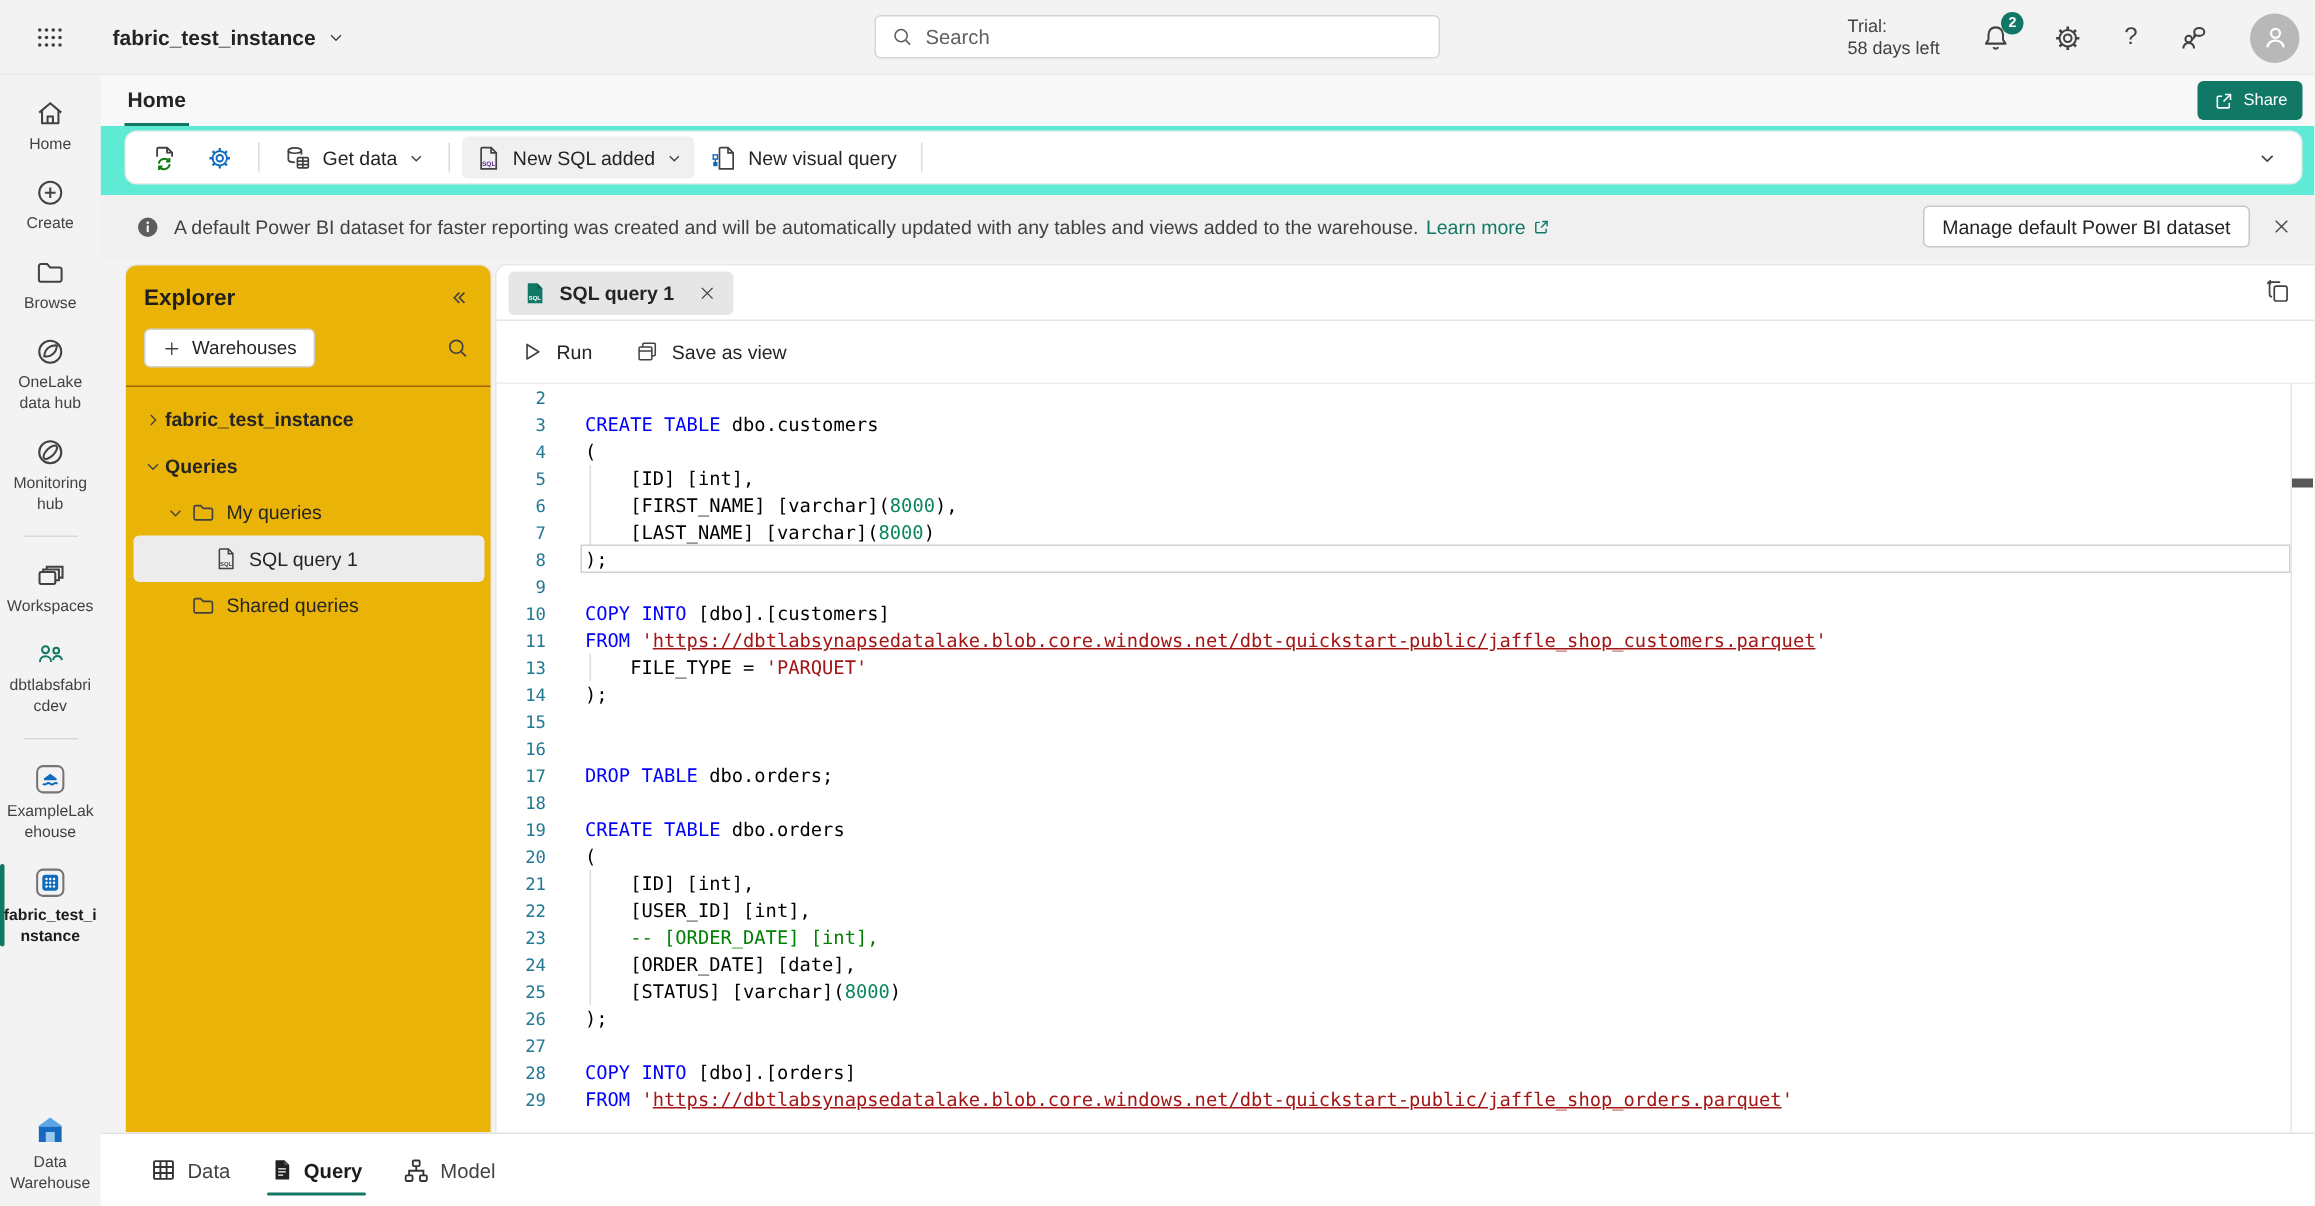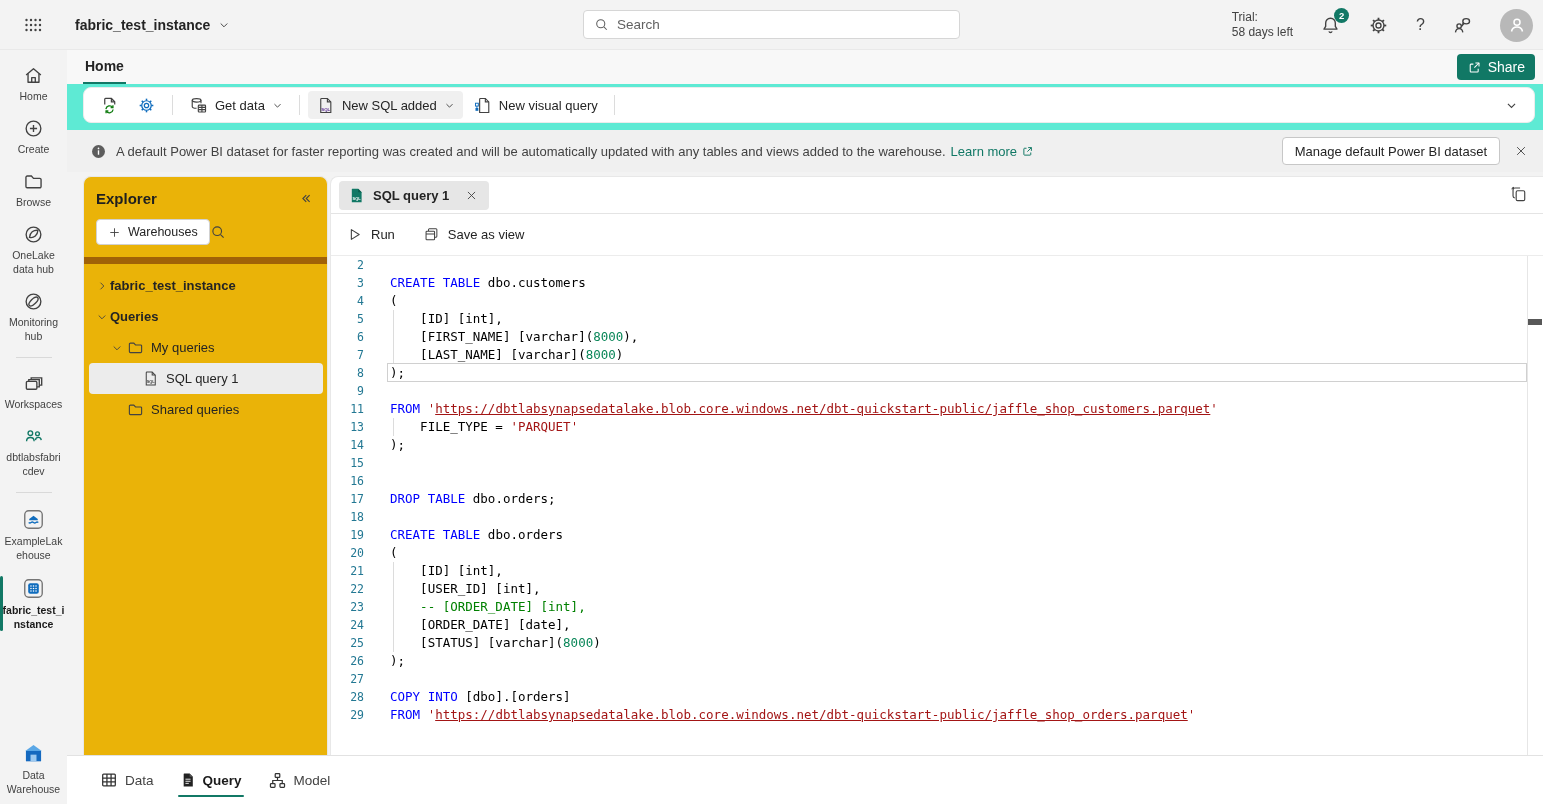--- a/index.html
+++ b/index.html
@@ -27,21 +27,21 @@
   .rail-item .icon { margin-bottom:3px; }
   .rail-lbl { font-size:10.5px; line-height:13px; color:#424242; text-align:center; }
   .rail-item.sel .rail-lbl { font-weight:700; color:#1b1b1b; }
   .rail-item.sel::before { content:''; position:absolute; left:0; top:2px; bottom:2px; width:3px; border-radius:2px; background:#117865; }
   .rail-div { width:36px; height:1px; background:#d9d9d9; margin:2px 0 12px; }
   .rail-bottom { margin-top:auto; margin-bottom:6px; }
 
   
   #ribbon { position:absolute; top:50px; left:67px; right:0; height:34px; background:#f8f8f8; display:flex; align-items:stretch; }
   .home-tab { margin-left:16px; display:flex; align-items:center; font-size:14px; font-weight:700; color:#242424; border-bottom:2.5px solid #117865; padding:0 2px; cursor:pointer; }
-  .share-btn { margin-left:auto; align-self:center; margin-right:8px; height:26px; background:#117865; color:#fff; border:none; border-radius:4px; display:flex; align-items:center; gap:6px; padding:0 10px; font-size:14px; font-family:inherit; cursor:pointer; }
+  .share-btn { margin-left:auto; align-self:center; margin-right:8px; height:26px; background:#117865; color:#fff; border:none; border-radius:4px; display:flex; align-items:center; gap:6px; padding:0 10px; font-size:11px; font-family:inherit; cursor:pointer; }
 
   
   #toolbar-row { position:absolute; top:84px; left:67px; right:0; height:46px; background:#5eead4; }
   .toolbar-pill { position:absolute; left:16px; right:8px; top:3px; height:36px; background:#fff; border:1px solid #ececec; border-radius:8px; display:flex; align-items:center; padding:0 8px; gap:2px; }
   .tbtn { display:flex; align-items:center; gap:7px; height:28px; padding:0 8px; border-radius:4px; font-size:13px; color:#242424; cursor:pointer; white-space:nowrap; }
   .tbtn.hl { background:#f0f0f0; }
   .tdiv { width:1px; height:20px; background:#dcdcdc; margin:0 6px; }
   .pill-end { margin-left:auto; margin-right:8px; cursor:pointer; display:flex; }
 
   
@@ -50,21 +50,21 @@
   .learn { margin-left:5px; color:#117865; display:flex; align-items:center; gap:4px; cursor:pointer; white-space:nowrap; }
   .manage-btn { margin-left:auto; height:28px; border:1px solid #c7c7c7; background:#fff; border-radius:4px; font-size:13px; font-family:inherit; color:#242424; padding:0 12px; cursor:pointer; white-space:nowrap; }
   .banner-close { margin:0 15px 0 14px; cursor:pointer; display:flex; }
 
   
   #content { position:absolute; top:172px; left:67px; right:0; bottom:49px; background:#f3f3f3; }
   #explorer { position:absolute; left:16px; top:4px; width:245px; bottom:0; background:#eab308; border:1px solid #e8e8e8; border-bottom:none; border-radius:8px 8px 0 0; }
   .exp-head { display:flex; align-items:center; justify-content:space-between; padding:13px 14px 8px 12px; }
   .exp-title { font-size:15px; font-weight:700; color:#1f1f1f; }
   .collapse { cursor:pointer; display:flex; }
-  .wh-row { display:flex; align-items:center; justify-content:flex-start; padding:4px 12px 12px; border-bottom:7px solid #a16207; }
+  .wh-row { display:flex; align-items:center; justify-content:space-between; padding:4px 12px 12px; border-bottom:1px solid #a16207; }
   .wh-btn { display:flex; align-items:center; gap:7px; height:26px; border:1px solid #d1d1d1; border-radius:4px; background:#fff; font-size:12.5px; font-family:inherit; color:#242424; padding:0 11px; cursor:pointer; }
   .exp-search { cursor:pointer; display:flex; margin-right:2px; }
   #tree { margin-top:6px; }
   .trow { height:31px; display:flex; align-items:center; font-size:13px; color:#242424; cursor:pointer; position:relative; }
   .trow .chev { width:16px; display:flex; justify-content:center; flex:none; }
   .trow .ticon { width:20px; margin:0 6px 0 0; display:flex; justify-content:center; flex:none; }
   .trow .tlabel { white-space:nowrap; }
   .trow.bold .tlabel { font-weight:600; }
   .lvl0 { padding-left:10px; }
   .lvl1 { padding-left:25px;align-items:center; }
@@ -626,20 +626,21 @@
     </div>
     <div id="code">
         <div class="code-line"><span class="ln">2</span><span class="code"></span></div>
         <div class="code-line"><span class="ln">3</span><span class="code"><span class="tok-kw">CREATE</span><span class="tok-pl"> </span><span class="tok-kw">TABLE</span><span class="tok-pl"> dbo.customers</span></span></div>
         <div class="code-line"><span class="ln">4</span><span class="code"><span class="tok-pl">(</span></span></div>
         <div class="code-line guided"><span class="ln">5</span><span class="code"><span class="tok-pl">    [ID] [int],</span></span></div>
         <div class="code-line guided"><span class="ln">6</span><span class="code"><span class="tok-pl">    [FIRST_NAME] [varchar](</span><span class="tok-num">8000</span><span class="tok-pl">),</span></span></div>
         <div class="code-line guided"><span class="ln">7</span><span class="code"><span class="tok-pl">    [LAST_NAME] [varchar](</span><span class="tok-num">8000</span><span class="tok-pl">)</span></span></div>
         <div class="code-line current"><span class="ln">8</span><span class="code"><span class="tok-pl">);</span></span></div>
         <div class="code-line"><span class="ln">9</span><span class="code"></span></div>
+        <div class="code-line"><span class="ln">10</span><span class="code"><span class="tok-kw">COPY</span><span class="tok-pl"> </span><span class="tok-kw">INTO</span><span class="tok-pl"> [dbo].[customers]</span></span></div>
         <div class="code-line"><span class="ln">11</span><span class="code"><span class="tok-kw">FROM</span><span class="tok-pl"> </span><span class="tok-str">'</span><span class="tok-url">https://dbtlabsynapsedatalake.blob.core.windows.net/dbt-quickstart-public/jaffle_shop_customers.parquet</span><span class="tok-str">'</span></span></div>
         <div class="code-line guided"><span class="ln">13</span><span class="code"><span class="tok-pl">    FILE_TYPE = </span><span class="tok-str">'PARQUET'</span></span></div>
         <div class="code-line"><span class="ln">14</span><span class="code"><span class="tok-pl">);</span></span></div>
         <div class="code-line"><span class="ln">15</span><span class="code"></span></div>
         <div class="code-line"><span class="ln">16</span><span class="code"></span></div>
         <div class="code-line"><span class="ln">17</span><span class="code"><span class="tok-kw">DROP</span><span class="tok-pl"> </span><span class="tok-kw">TABLE</span><span class="tok-pl"> dbo.orders;</span></span></div>
         <div class="code-line"><span class="ln">18</span><span class="code"></span></div>
         <div class="code-line"><span class="ln">19</span><span class="code"><span class="tok-kw">CREATE</span><span class="tok-pl"> </span><span class="tok-kw">TABLE</span><span class="tok-pl"> dbo.orders</span></span></div>
         <div class="code-line"><span class="ln">20</span><span class="code"><span class="tok-pl">(</span></span></div>
         <div class="code-line guided"><span class="ln">21</span><span class="code"><span class="tok-pl">    [ID] [int],</span></span></div>

